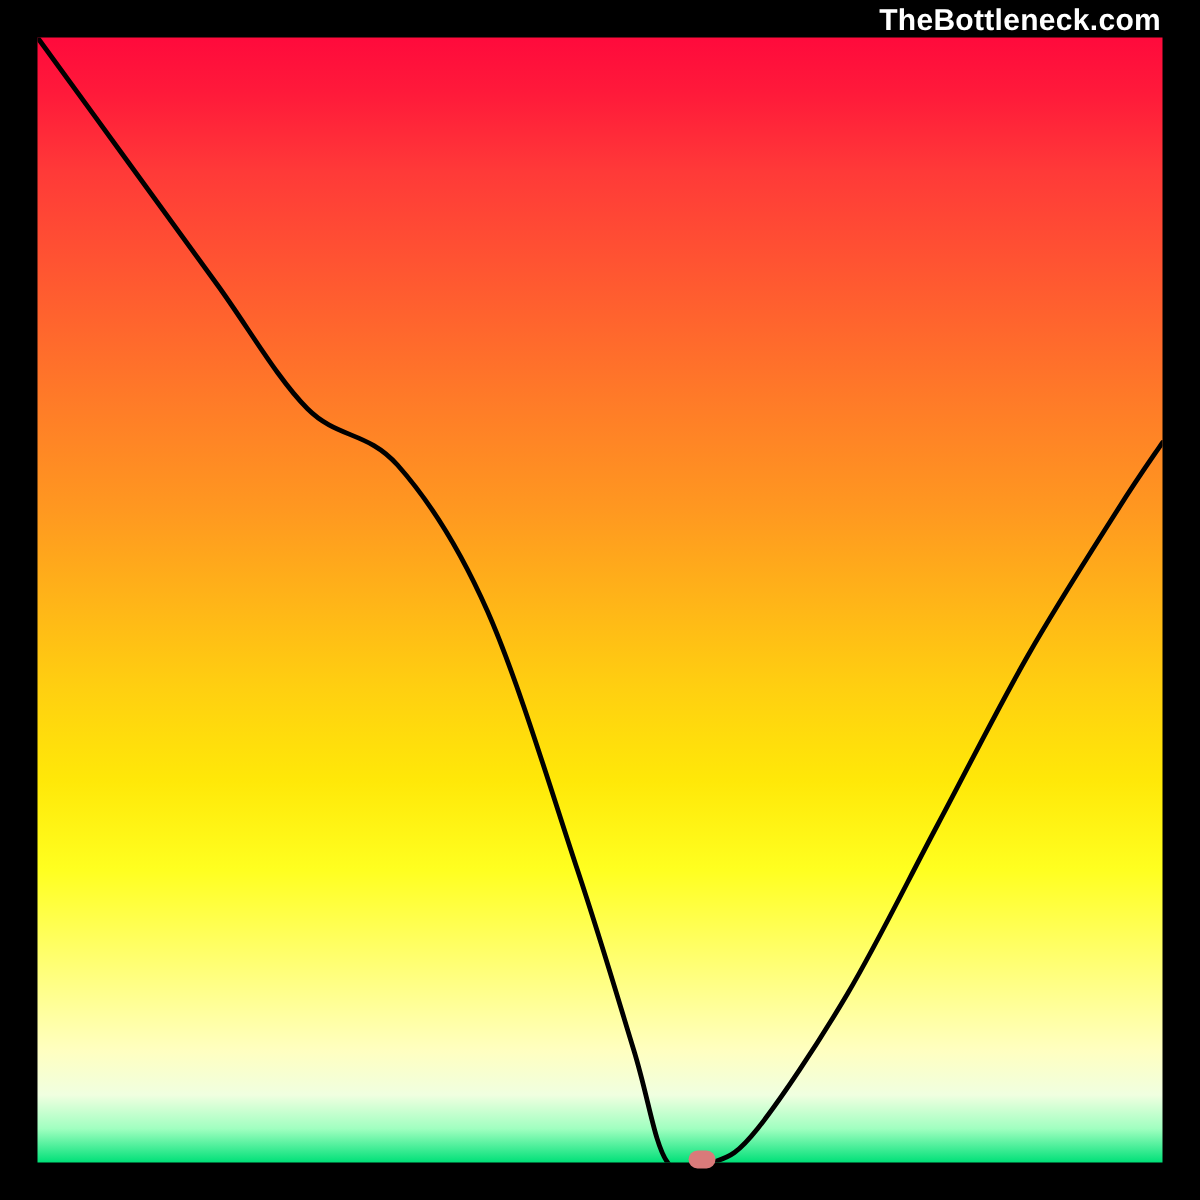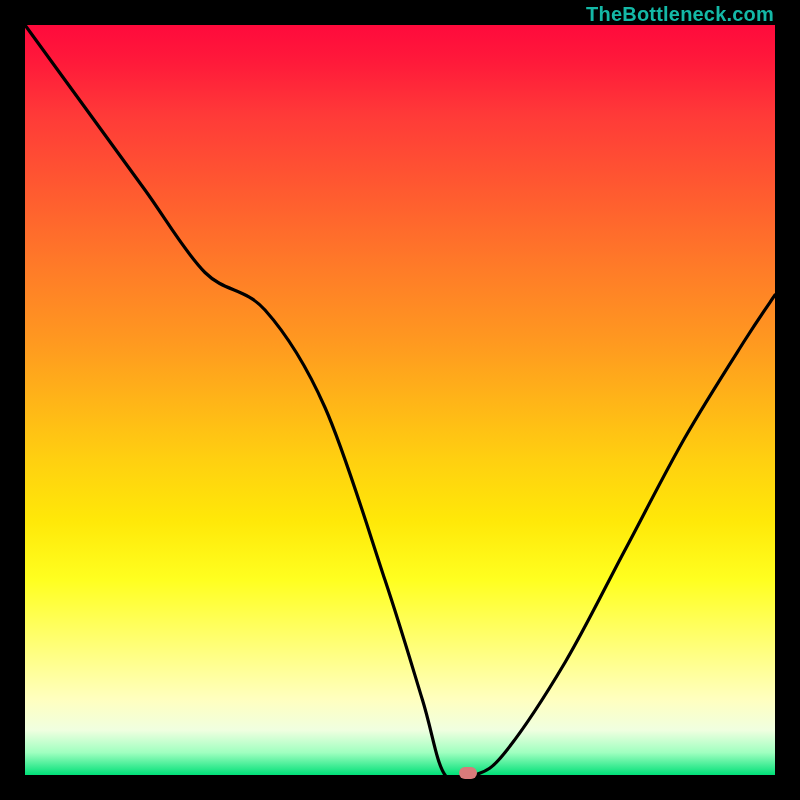--- a/index.html
+++ b/index.html
@@ -37,21 +37,21 @@
       #ffffc0 90%,
       #f0ffe0 94%,
       #a0ffc0 97%,
       #00e078 100%
     );
   }
   .watermark {
     position: absolute;
     right: 26px;
     top: 3px;
-    color: #14b8a6;
+    color: #ffffff;
     font-family: Arial, Helvetica, sans-serif;
     font-size: 20px;
     font-weight: bold;
     letter-spacing: 0.2px;
   }
   svg.curve {
     position: absolute;
     left: 0;
     top: 0;
     width: 750px;

